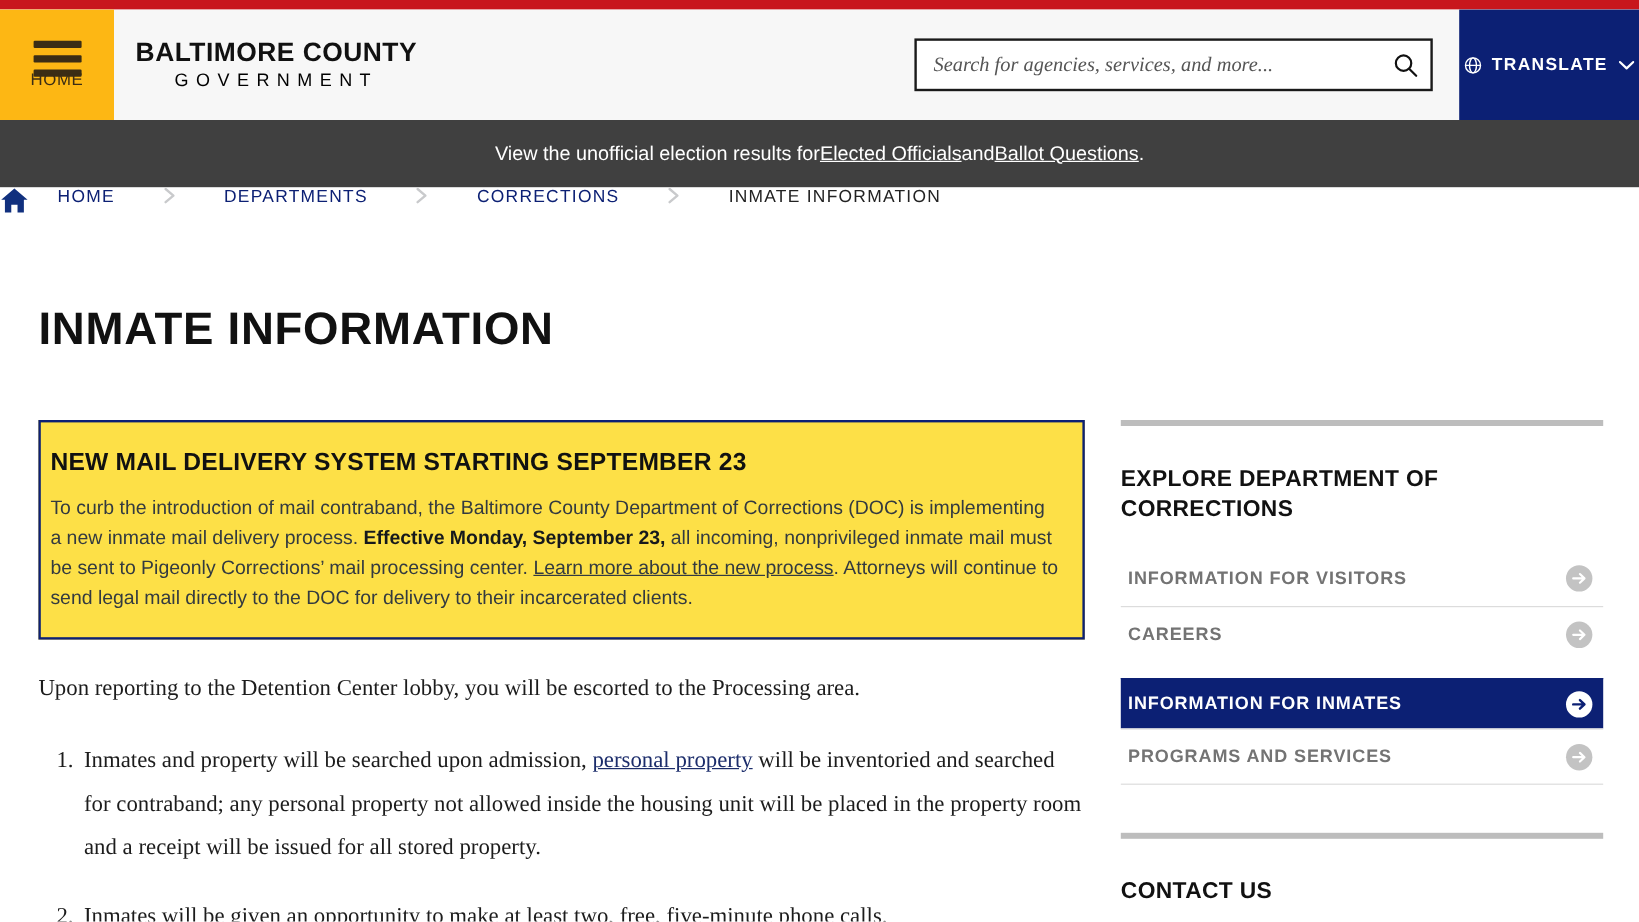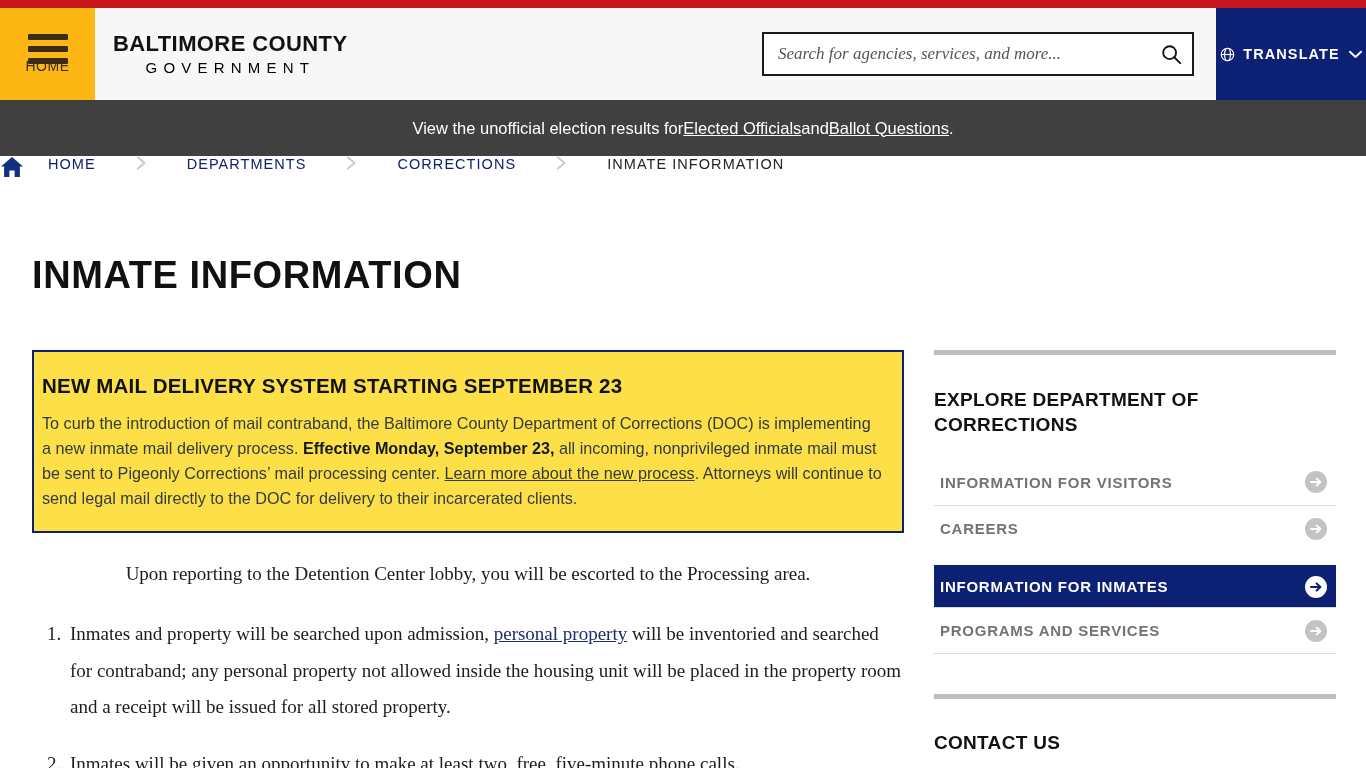--- a/index.html
+++ b/index.html
@@ -216,21 +216,21 @@
     text-decoration: underline;
   }
 
   
   .body-copy {
     font-family: "Liberation Serif", serif;
     font-size: 19px;
     color: #1c1c1c;
     line-height: 1.62;
   }
-  .lead-para { margin-top: 26px; text-align: center; }
+  .lead-para { margin-top: 26px; }
   .numbered-list {
     margin-top: 26px;
     padding-left: 34px;
   }
   .numbered-list li {
     margin-bottom: 20px;
     line-height: 1.92;
     padding-left: 4px;
   }
   .body-copy a {

